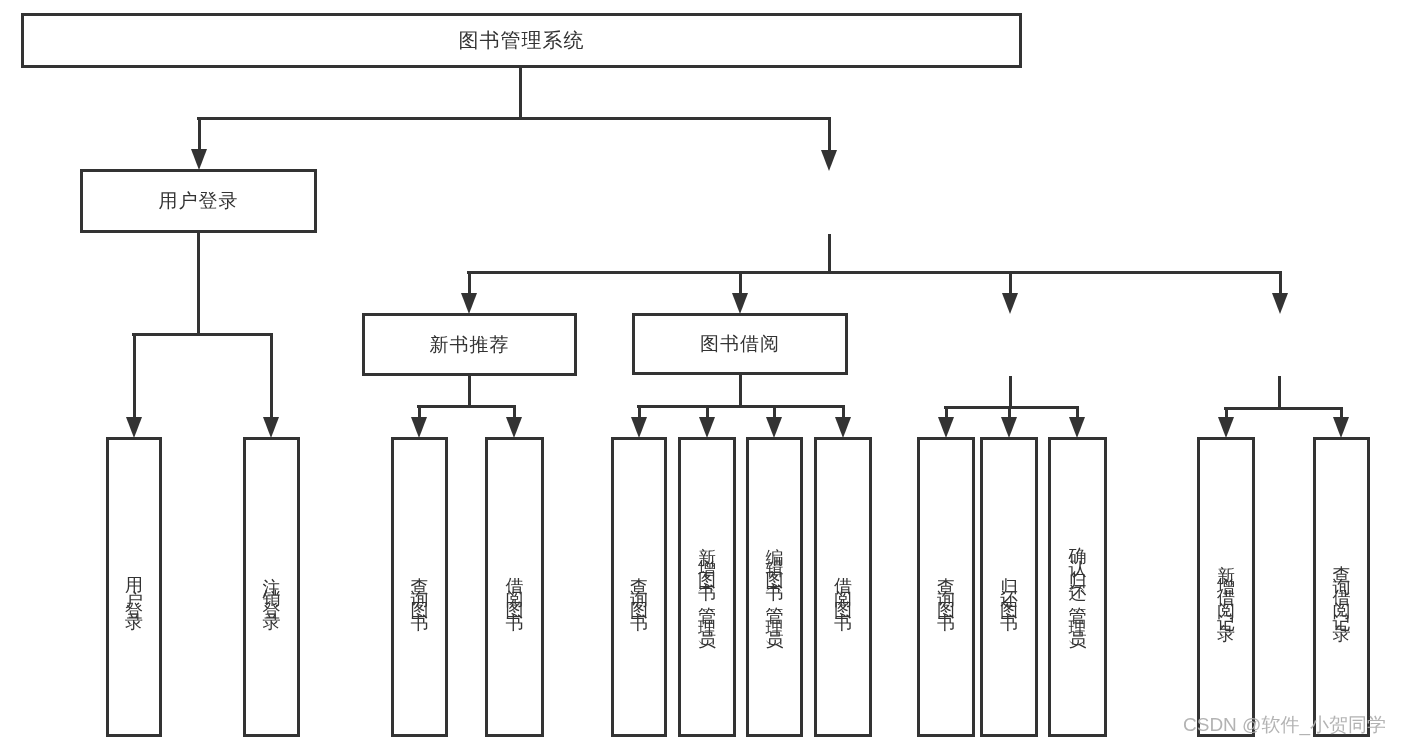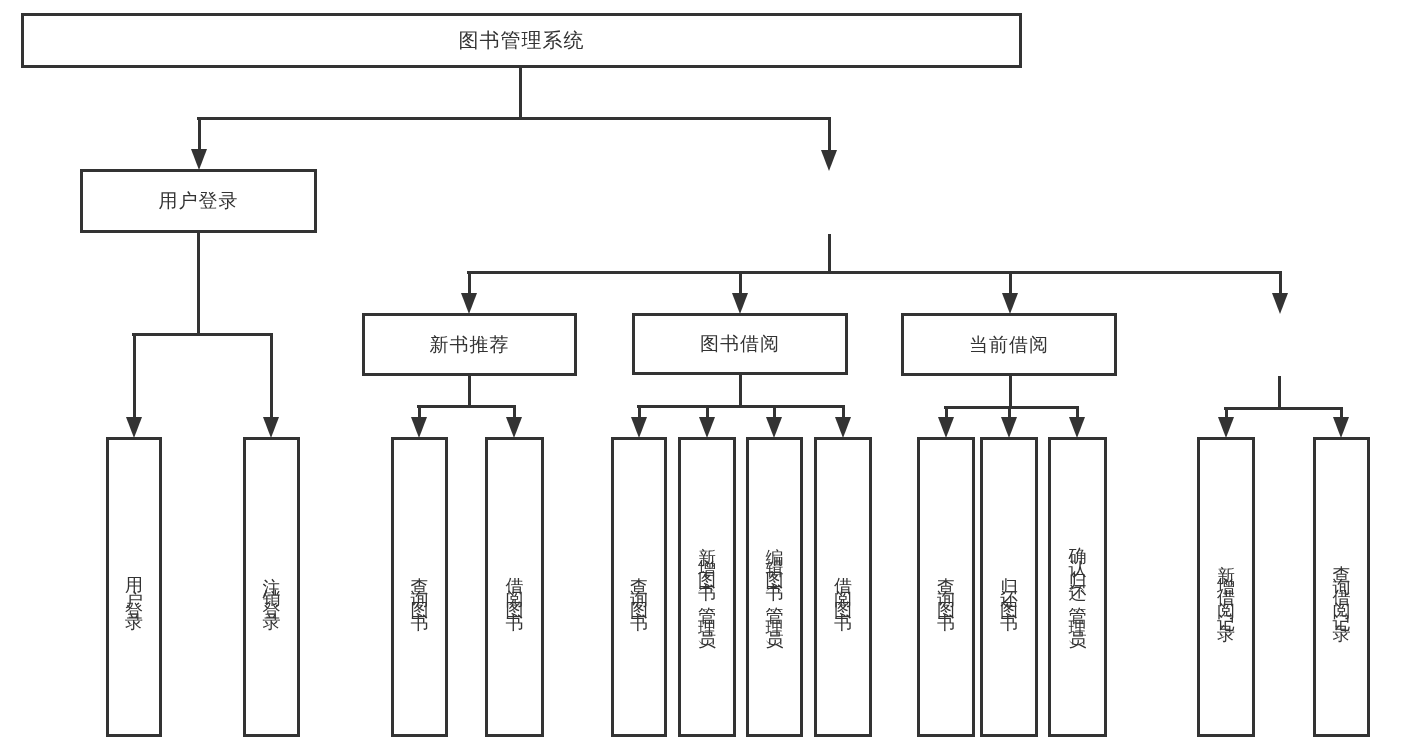--- a/index.html
+++ b/index.html
@@ -35,21 +35,20 @@
 <body>
 
 <div id="stage">
 
   <div class="hbox rootbox" style="left:21px;top:13px;width:1001px;height:55px">图书管理系统</div>
 
   <div class="hbox" style="left:80px;top:169px;width:237px;height:64px">用户登录</div>
 
   <div class="hbox" style="left:362px;top:313px;width:215px;height:63px">新书推荐</div>
   <div class="hbox" style="left:632px;top:313px;width:216px;height:62px">图书借阅</div>
-  <div class="hbox" style="left:901px;top:313px;width:216px;height:63px">当前借阅</div>
 
   <div class="vbox" style="left:106px;top:437px;width:56px;height:300px">用户登录</div>
   <div class="vbox" style="left:243px;top:437px;width:57px;height:300px">注销登录</div>
 
   <div class="vbox" style="left:391px;top:437px;width:57px;height:300px">查询图书</div>
   <div class="vbox" style="left:485px;top:437px;width:59px;height:300px">借阅图书</div>
 
   <div class="vbox" style="left:611px;top:437px;width:56px;height:300px">查询图书</div>
   <div class="vbox" style="left:678px;top:437px;width:58px;height:300px">新增图书（管理员）</div>
   <div class="vbox" style="left:746px;top:437px;width:57px;height:300px">编辑图书（管理员）</div>
@@ -114,14 +113,15 @@
   <div class="vl" style="left:1076px;top:407px;height:13px"></div>
   <div class="arr" style="left:1069px;top:417px"></div>
 
   <div class="vl" style="left:1278px;top:376px;height:33px"></div>
   <div class="hl" style="left:1224px;top:407px;width:119px"></div>
   <div class="vl" style="left:1225px;top:408px;height:12px"></div>
   <div class="arr" style="left:1218px;top:417px"></div>
   <div class="vl" style="left:1340px;top:408px;height:12px"></div>
   <div class="arr" style="left:1333px;top:417px"></div>
 
+  <div class="watermark">CSDN @软件_小贺同学</div>
 
 </div>
 
 </body></html>

